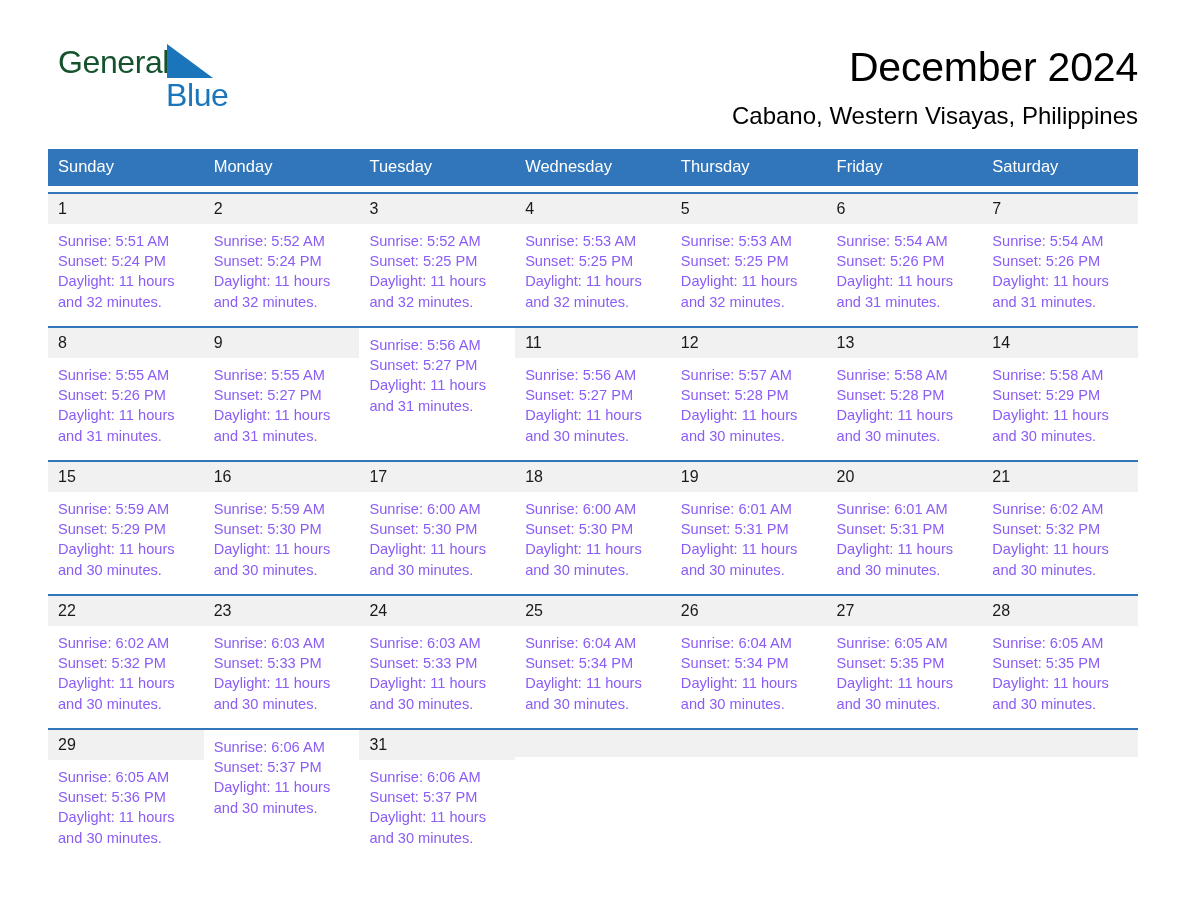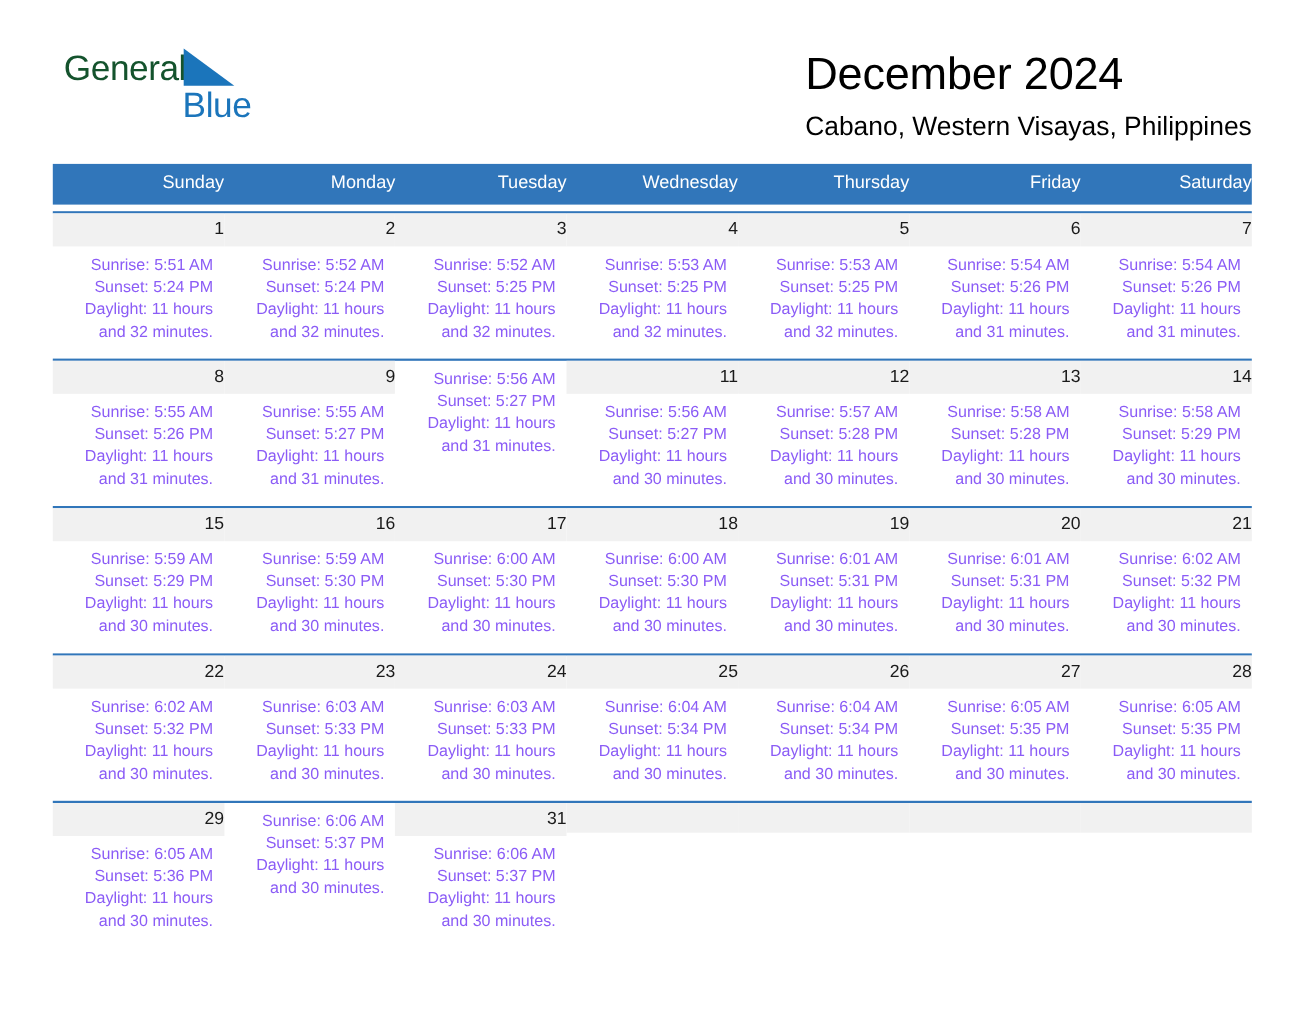--- a/index.html
+++ b/index.html
@@ -49,21 +49,21 @@
   .brand-line2 {
     font-size: 32px;
     color: #1b75bb;
     letter-spacing: -0.4px;
     display: block;
     margin-top: 1px;
     margin-left: 108px;
   }
 
   .title-block {
-    text-align: left;
+    text-align: right;
     padding-top: 2px;
   }
   .cal-title {
     font-size: 41px;
     font-weight: normal;
     color: #000;
     line-height: 1.05;
     margin: 0;
     letter-spacing: -0.2px;
   }
@@ -72,21 +72,20 @@
     font-weight: normal;
     color: #000;
     margin: 14px 0 0 0;
     line-height: 1.1;
   }
 
   
   .calendar {
     margin: 20px 50px 0 48px;
     width: 1090px;
-    text-align: right;
   }
 
   .weekday-header {
     display: grid;
     grid-template-columns: repeat(7, 1fr);
     background: #3176ba;
   }
   .weekday-cell {
     color: #ffffff;
     font-size: 16.5px;

